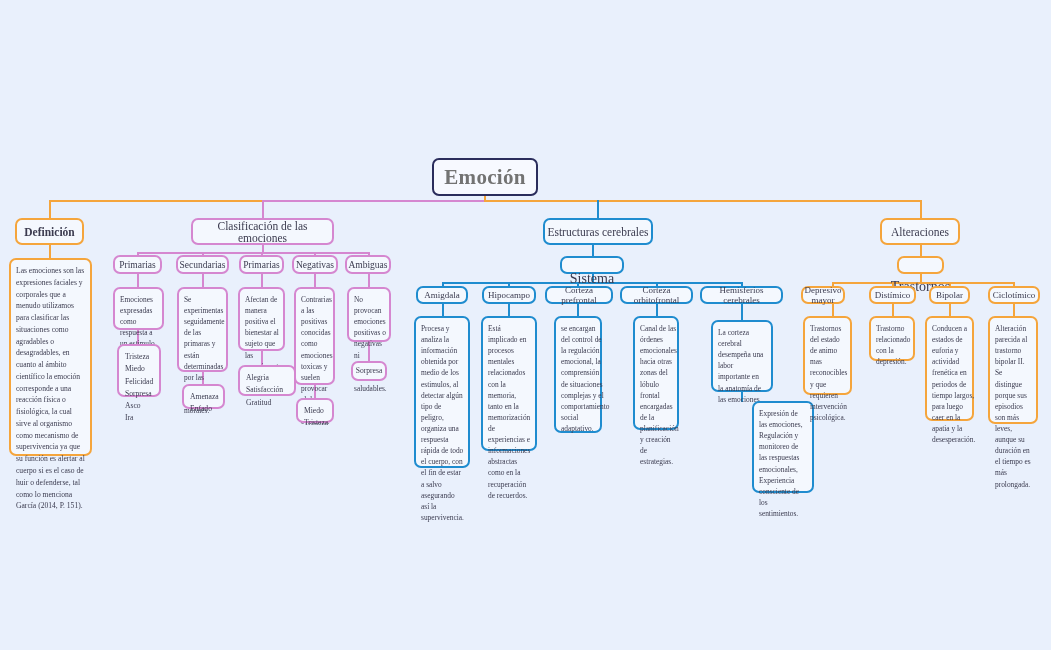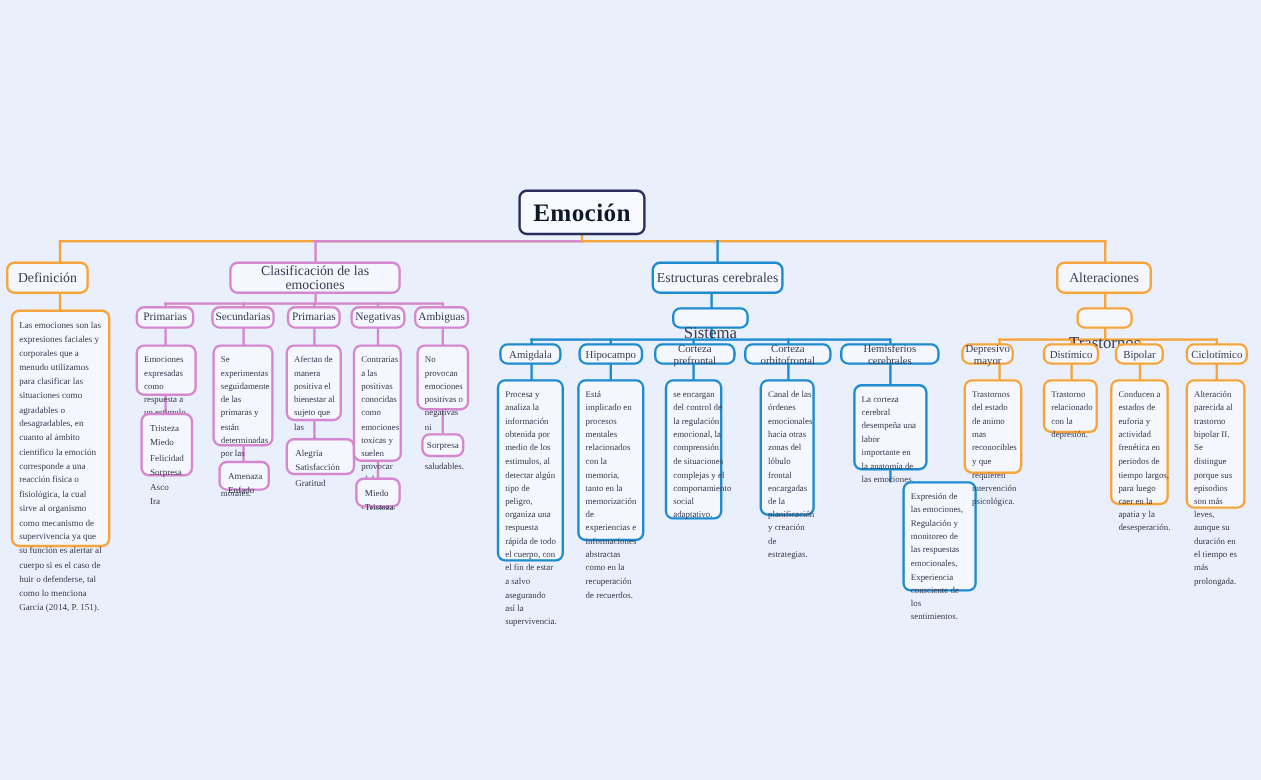--- a/index.html
+++ b/index.html
@@ -38,21 +38,21 @@
   
   .c-root   { border-color: #2b2d5c; background: #f7f9ff; }
   .c-orange { border-color: #f5a53c; }
   .c-pink   { border-color: #d587d0; }
   .c-blue   { border-color: #1f8ccf; }
 
   .root-label {
     font-family: "Liberation Serif", "DejaVu Serif", serif;
     font-weight: bold;
     font-size: 21px;
-    color: #0f172a;
+    color: #737373;
     letter-spacing: .3px;
   }
   .t-l1 { font-size: 11.5px; }
   .t-l2 { font-size: 9.5px; }
   .t-l3 { font-size: 9px; }
   .t-body {
     font-size: 7.4px;
     line-height: 1.5;
     padding: 5px 5px 4px 5px;
     display: block;
@@ -147,21 +147,21 @@
 
   <div class="conn v o-bg" style="left:832px; top:303px; height:14px;"></div>
   <div class="conn v o-bg" style="left:892px; top:303px; height:14px;"></div>
   <div class="conn v o-bg" style="left:949px; top:303px; height:14px;"></div>
   <div class="conn v o-bg" style="left:1013px; top:303px; height:14px;"></div>
 
   <div class="node c-root" style="left:432px; top:158px; width:106px; height:38px;">
     <span class="root-label">Emoción</span>
   </div>
 
-  <div class="node c-orange" style="left:5px; top:218px; width:69px; height:27px;">
+  <div class="node c-orange" style="left:15px; top:218px; width:69px; height:27px;font-weight:bold;">
     <span class="t-l1">Definición</span>
   </div>
   <div class="node c-orange topleft" style="left:9px; top:258px; width:83px; height:198px;">
     <span class="t-body big"> Las emociones son las expresiones faciales y corporales que a menudo utilizamos para clasificar las situaciones como agradables o desagradables, en cuanto al ámbito científico la emoción corresponde a una reacción física o fisiológica, la cual sirve al organismo como mecanismo de supervivencia ya que su función es alertar al cuerpo si es el caso de huir o defenderse, tal como lo menciona García (2014, P. 151).</span>
   </div>
 
   <div class="node c-pink" style="left:191px; top:218px; width:143px; height:27px;">
     <span class="t-l1">Clasificación de las emociones</span>
   </div>
 

